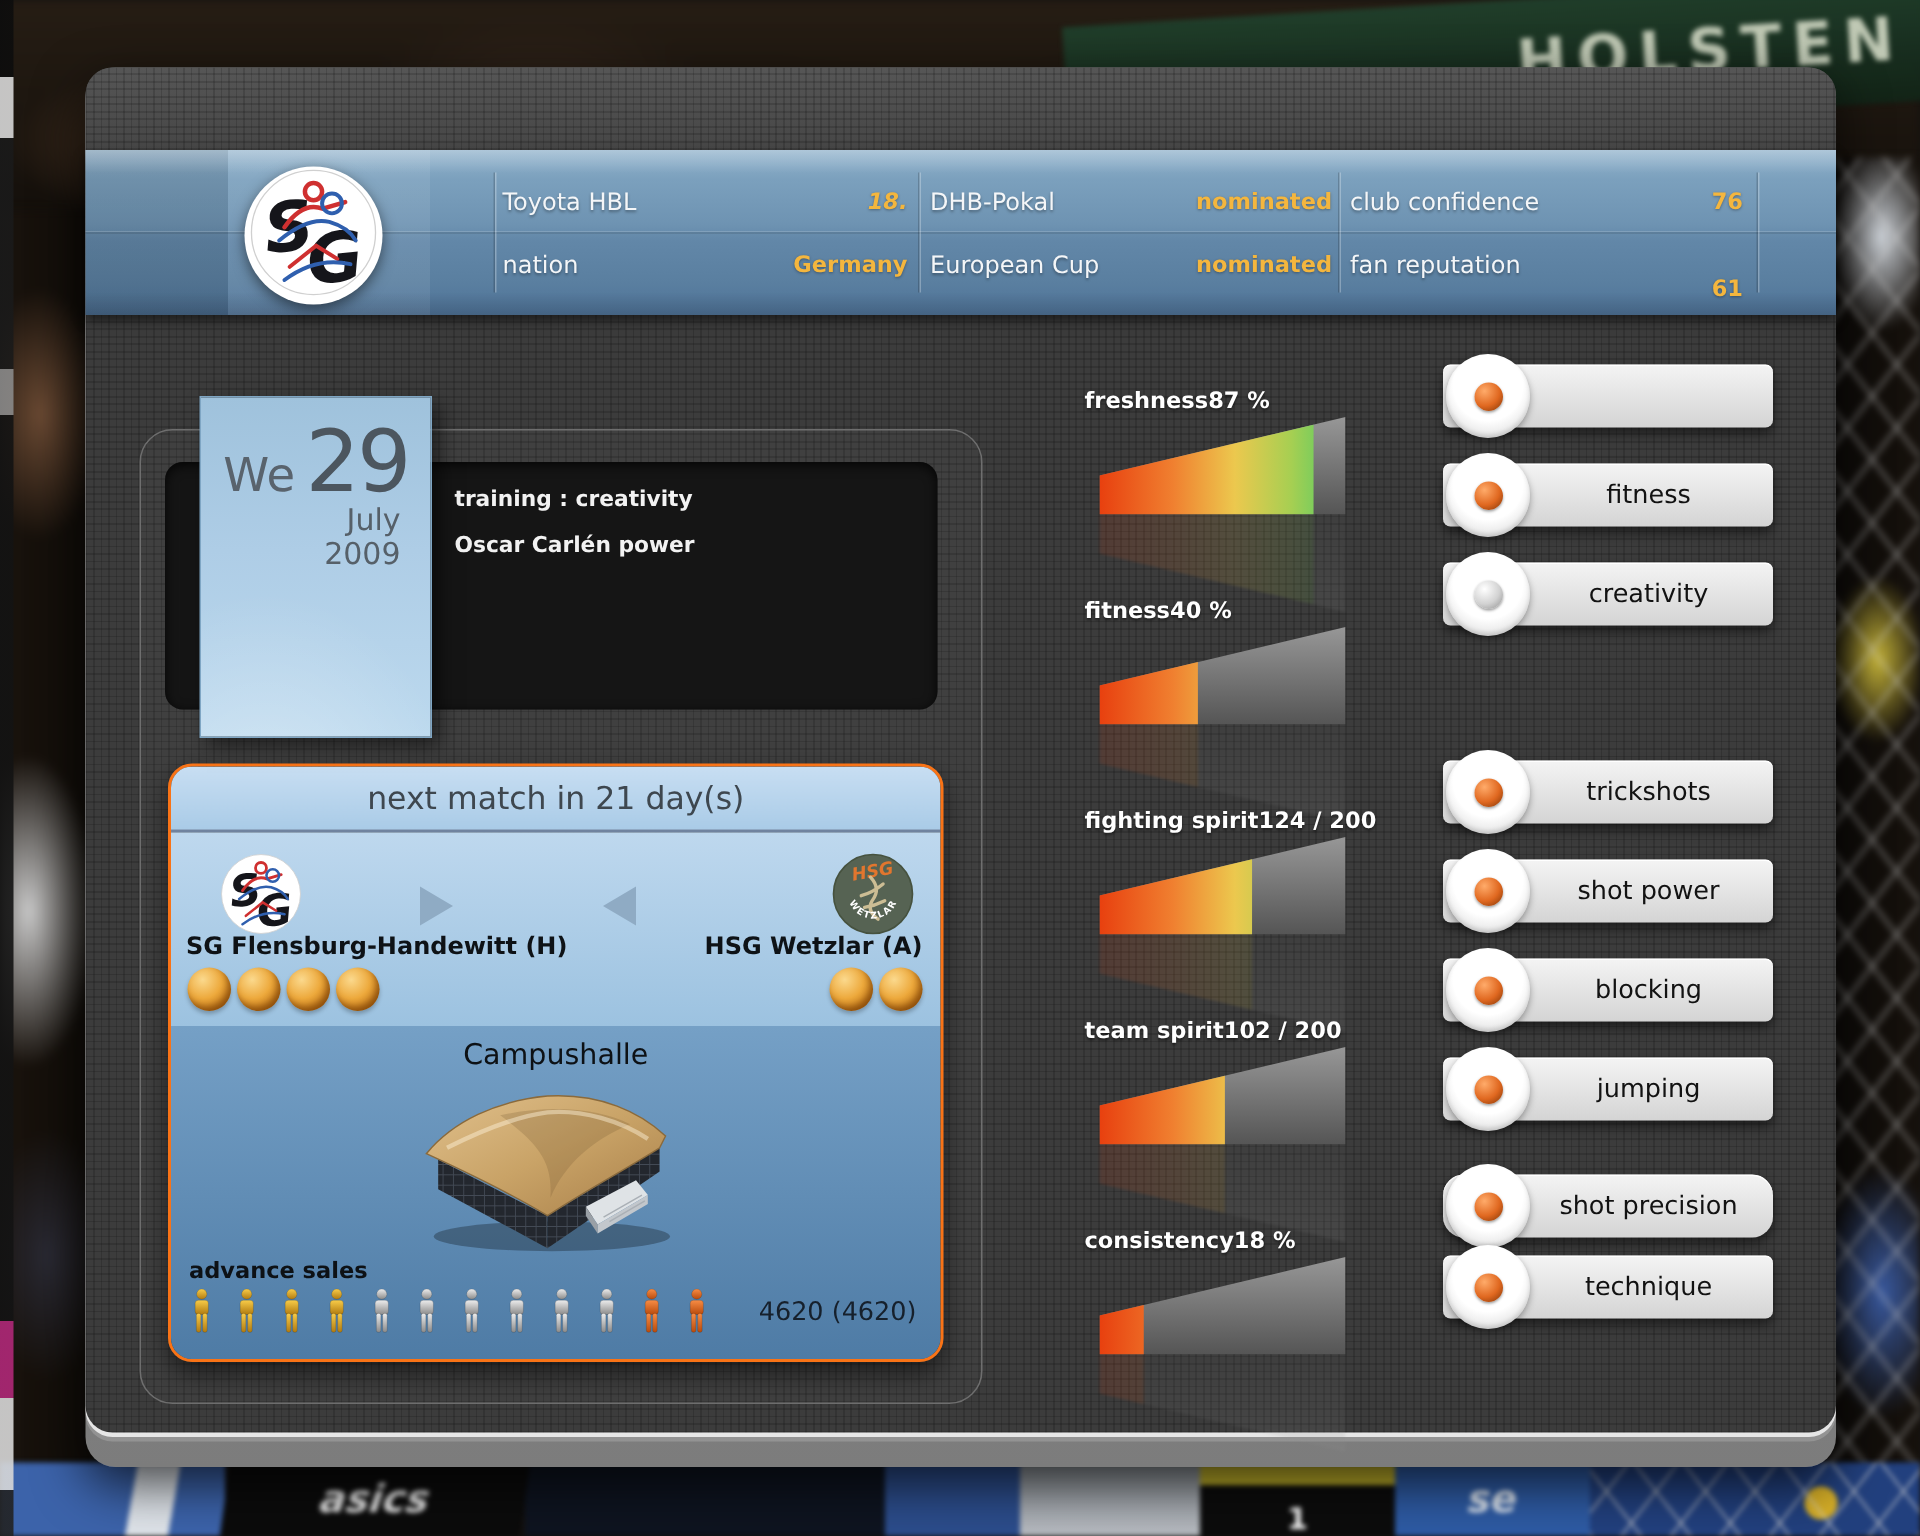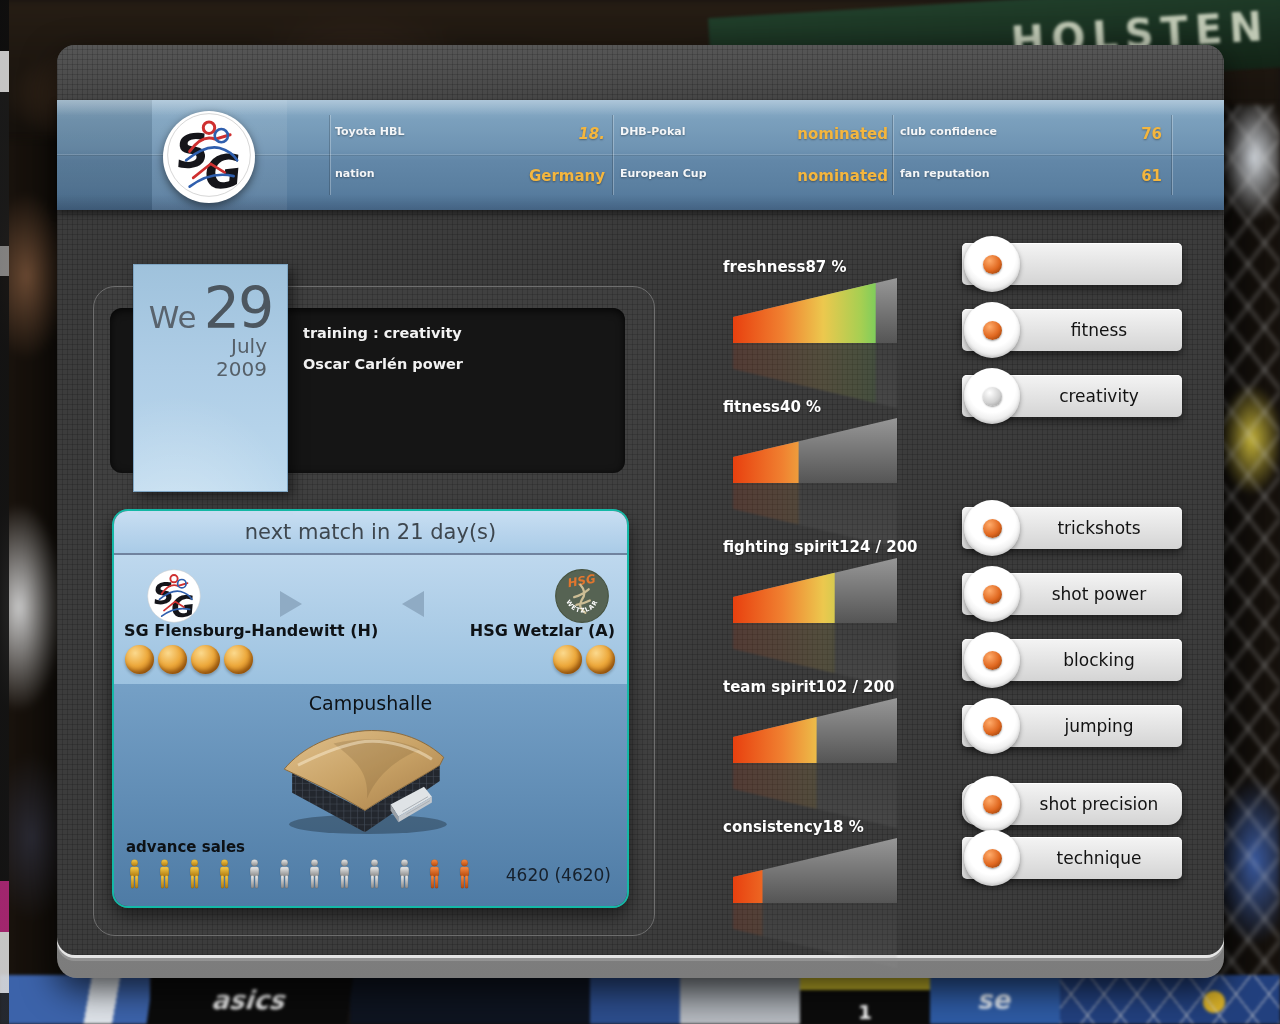--- a/index.html
+++ b/index.html
@@ -72,21 +72,21 @@
   
   .header-band{position:absolute;left:0;top:55px;width:100%;height:110px;z-index:2;
     background:linear-gradient(180deg,#93b4cd 0%,#7ba0bd 18%,#6e93b2 45%,#6287a8 55%,#5a7fa0 80%,#4f7398 100%);
     box-shadow:0 4px 7px rgba(0,0,0,.5);}
   .header-band::before{content:"";position:absolute;inset:0;
     background:
       linear-gradient(180deg, rgba(255,255,255,.25), rgba(255,255,255,0) 14%),
       linear-gradient(180deg, transparent 0 54px, rgba(255,255,255,.16) 54px 55px, rgba(0,0,0,.10) 55px 56px, transparent 56px),
       linear-gradient(180deg, transparent 0 86%, rgba(0,0,0,.14) 100%),
       linear-gradient(90deg, rgba(0,0,0,.10) 0 95px, rgba(255,255,255,.08) 95px 230px, rgba(255,255,255,0) 230px);}
-  .h-label{position:absolute;color:#f4f6f8;font-weight:bold;font-size:11px;
+  .h-label{position:absolute;color:#f4f6f8;font-weight:normal;font-size:16px;
     text-shadow:0 1px 2px rgba(0,0,0,.35);white-space:nowrap;text-align:center;}
   .h-value{position:absolute;width:220px;text-align:right;color:#f4b63e;font-weight:bold;font-size:15px;
     text-shadow:0 1px 2px rgba(0,0,0,.35);white-space:nowrap;}
   .h-div{position:absolute;top:15px;height:80px;width:1px;background:rgba(255,255,255,.28);
     box-shadow:-1px 0 0 rgba(0,0,0,.18);}
   .badge{position:absolute;left:106px;top:66px;width:92px;height:92px;border-radius:50%;background:#fff;
     box-shadow:0 3px 9px rgba(0,0,0,.5);z-index:4;display:flex;align-items:center;justify-content:center;}
 
   
   .group-panel{position:absolute;left:36px;top:241px;width:560px;height:648px;border:1px solid #6e6e6e;
@@ -98,21 +98,21 @@
     background:linear-gradient(180deg,#9fc2dc,#aecde6 45%,#bcd9ee);border:1px solid #7fa6c4;box-sizing:border-box;
     box-shadow:5px 5px 12px rgba(0,0,0,.5);}
   .calendar-card::after{content:"";position:absolute;inset:0;
     background:radial-gradient(140% 120% at 28% 132%, rgba(255,255,255,.38), transparent 62%);}
   .cal-top{display:flex;align-items:baseline;justify-content:center;padding-top:16px;}
   .cal-we{font-size:31px;color:#59636d;margin-right:7px;}
   .cal-day{font-size:57px;color:#4c565f;line-height:.95;letter-spacing:-2px;}
   .cal-month,.cal-year{text-align:right;padding-right:20px;font-size:20px;color:#566069;line-height:1.12;}
 
   
-  .match-panel{position:absolute;left:55px;top:464px;width:517px;height:399px;border:2px solid #14b8a6;
+  .match-panel{position:absolute;left:55px;top:464px;width:517px;height:399px;border:2px solid #f97316;
     border-radius:16px;overflow:hidden;box-sizing:border-box;z-index:4;display:flex;flex-direction:column;
     box-shadow:0 8px 18px rgba(0,0,0,.55);}
   .match-title{height:44px;line-height:42px;text-align:center;font-size:21px;color:#3e474f;
     background:linear-gradient(#c8def2,#a9cbe7);border-bottom:2px solid rgba(25,40,75,.5);box-sizing:border-box;}
   .team-strip{height:129px;position:relative;background:linear-gradient(#bed8ee,#9cc2e0);}
   .team-logo{position:absolute;top:13px;width:56px;height:56px;}
   .team-logo.home{left:32px}.team-logo.away{left:440px}
   .arrow{position:absolute;top:36px;width:0;height:0;cursor:pointer;}
   .arrow-right{left:166px;border-left:22px solid #8fabc4;border-top:13px solid transparent;border-bottom:13px solid transparent;}
   .arrow-left{left:288px;border-right:22px solid #8fabc4;border-top:13px solid transparent;border-bottom:13px solid transparent;}
@@ -201,21 +201,21 @@
         <div class="h-value" style="left: 328px; top: 25px; font-style: italic;">18.</div>
         <div class="h-label" style="left: 563px; top: 25px;">DHB-Pokal</div>
         <div class="h-value" style="left: 611px; top: 25px;">nominated</div>
         <div class="h-label" style="left: 843px; top: 25px;">club confidence</div>
         <div class="h-value" style="left: 885px; top: 25px;">76</div>
         <div class="h-label" style="left: 278px; top: 67px;">nation</div>
         <div class="h-value" style="left: 328px; top: 67px;">Germany</div>
         <div class="h-label" style="left: 563px; top: 67px;">European Cup</div>
         <div class="h-value" style="left: 611px; top: 67px;">nominated</div>
         <div class="h-label" style="left: 843px; top: 67px;">fan reputation</div>
-        <div class="h-value" style="left: 885px; top: 67px;">61</div>
+        <div class="h-value" style="left: 885px; top: 83px;">61</div>
         <div class="h-div" style="left: 273px;"></div>
         <div class="h-div" style="left: 556px;"></div>
         <div class="h-div" style="left: 836px;"></div>
         <div class="h-div" style="left: 1115px;"></div>
       </div>
     <div class="badge">
       <span id="badge-logo"><svg width="88" height="88" viewBox="0 0 100 100">
             <circle cx="50" cy="50" r="47" fill="#ffffff" stroke="#d0d0d0" stroke-width="1"></circle>
             <text x="13" y="64" font-family="DejaVu Sans, sans-serif" font-size="52" font-weight="bold" font-style="italic" fill="#15151a" transform="rotate(-6 30 50)">S</text>
             <text x="45" y="88" font-family="DejaVu Sans, sans-serif" font-size="52" font-weight="bold" font-style="italic" fill="#15151a" transform="rotate(-6 60 70)">G</text>

